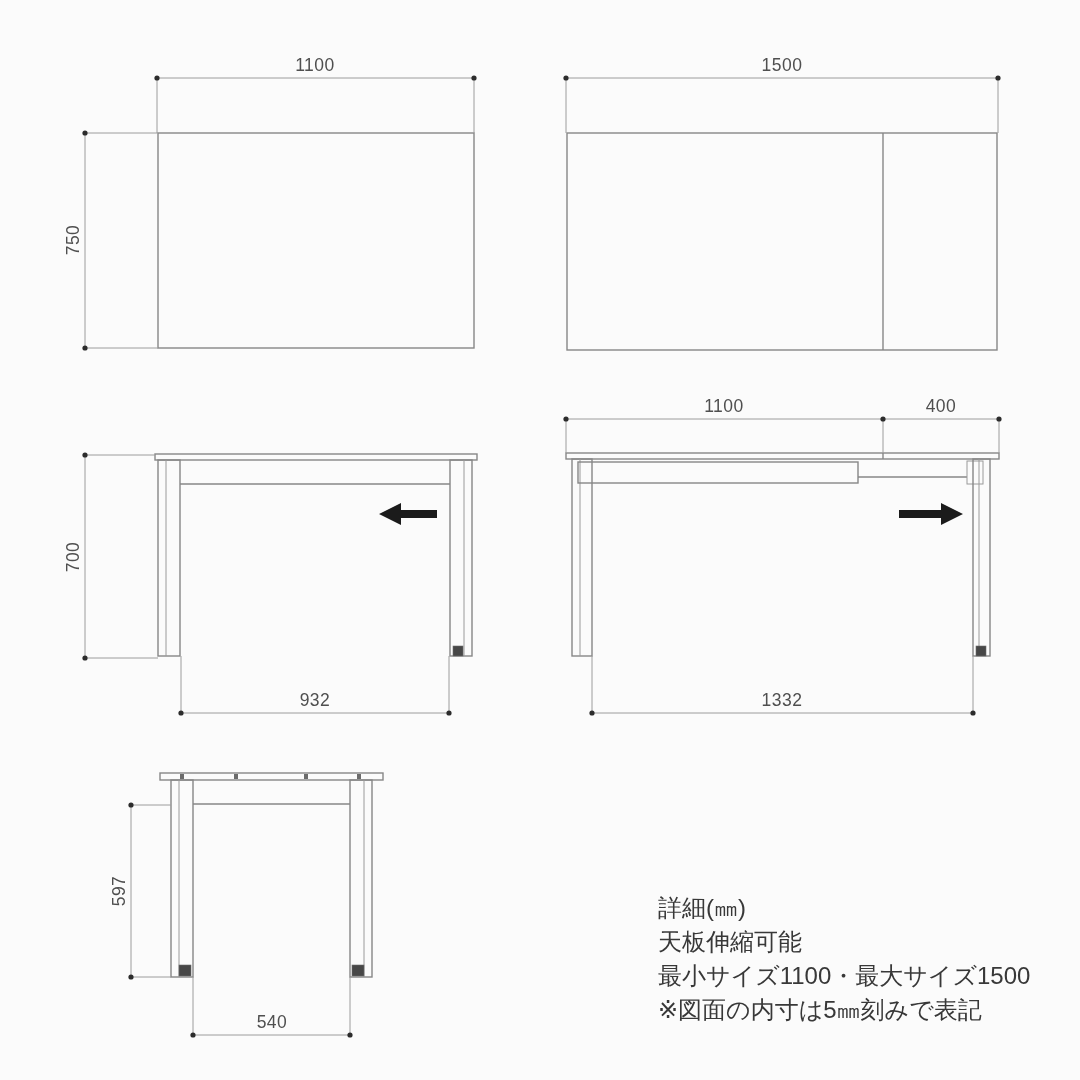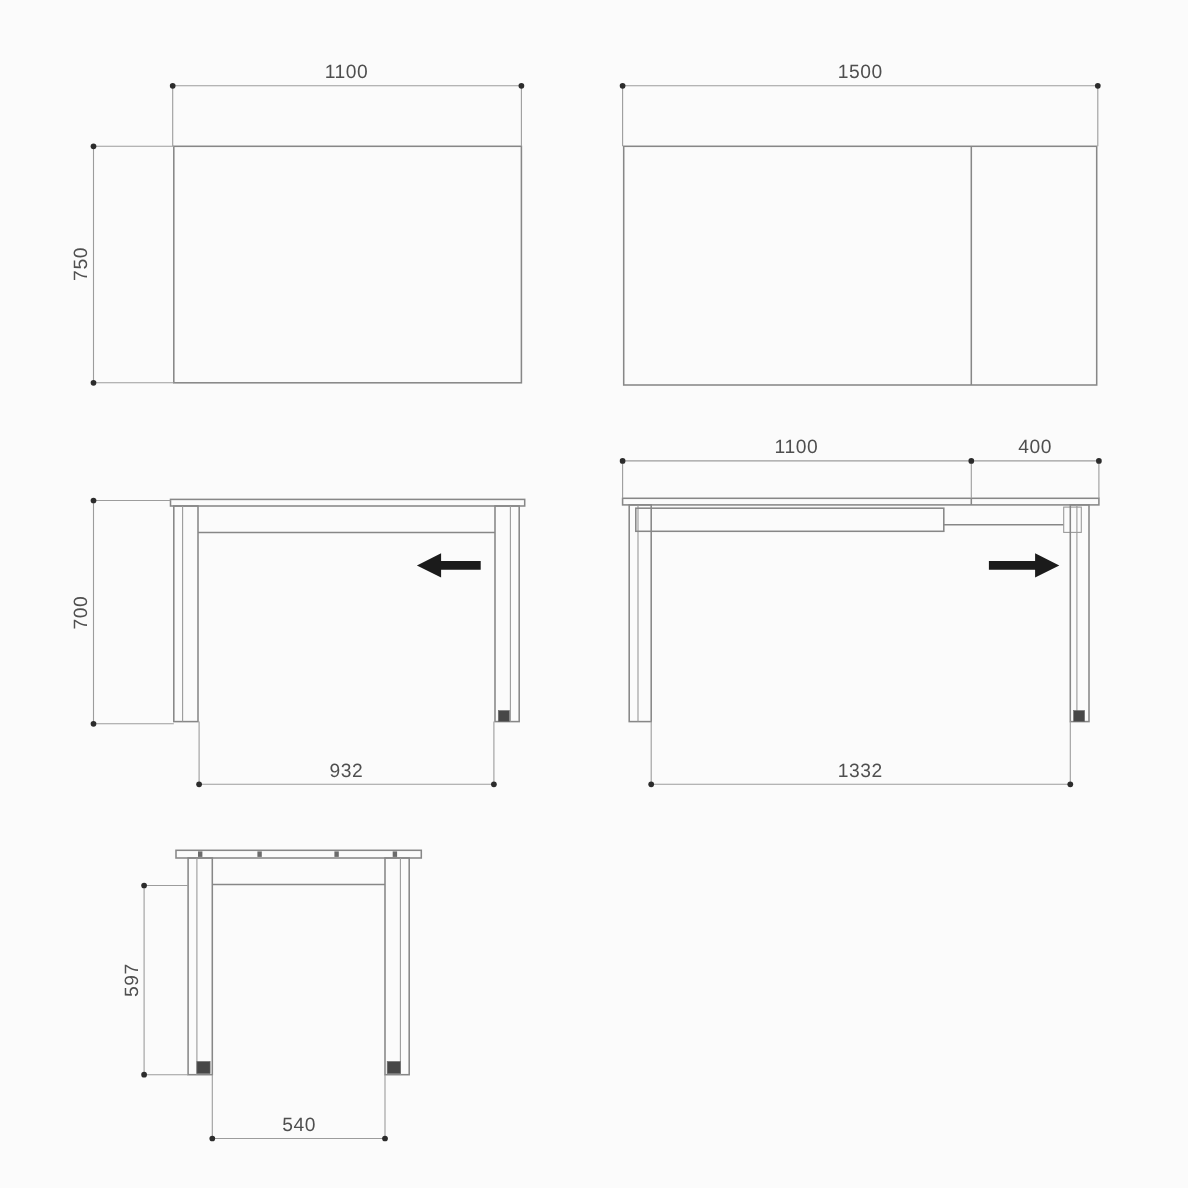--- a/index.html
+++ b/index.html
@@ -153,13 +153,19 @@
 
     <line class="d" x1="193" y1="977" x2="193" y2="1035"></line>
     <line class="d" x1="350" y1="977" x2="350" y2="1035"></line>
     <line class="d" x1="193" y1="1035" x2="350" y2="1035"></line>
     <circle class="dot" cx="193" cy="1035" r="2.6"></circle>
     <circle class="dot" cx="350" cy="1035" r="2.6"></circle>
     <text class="dimtext" x="272" y="1028" text-anchor="middle">540</text>
   </g>
 </svg>
 
+<div class="notes">
+  <div>詳細(㎜)</div>
+  <div>天板伸縮可能</div>
+  <div>最小サイズ1100・最大サイズ1500</div>
+  <div>※図面の内寸は5㎜刻みで表記</div>
+</div>
 </div>
 
 </body></html>

